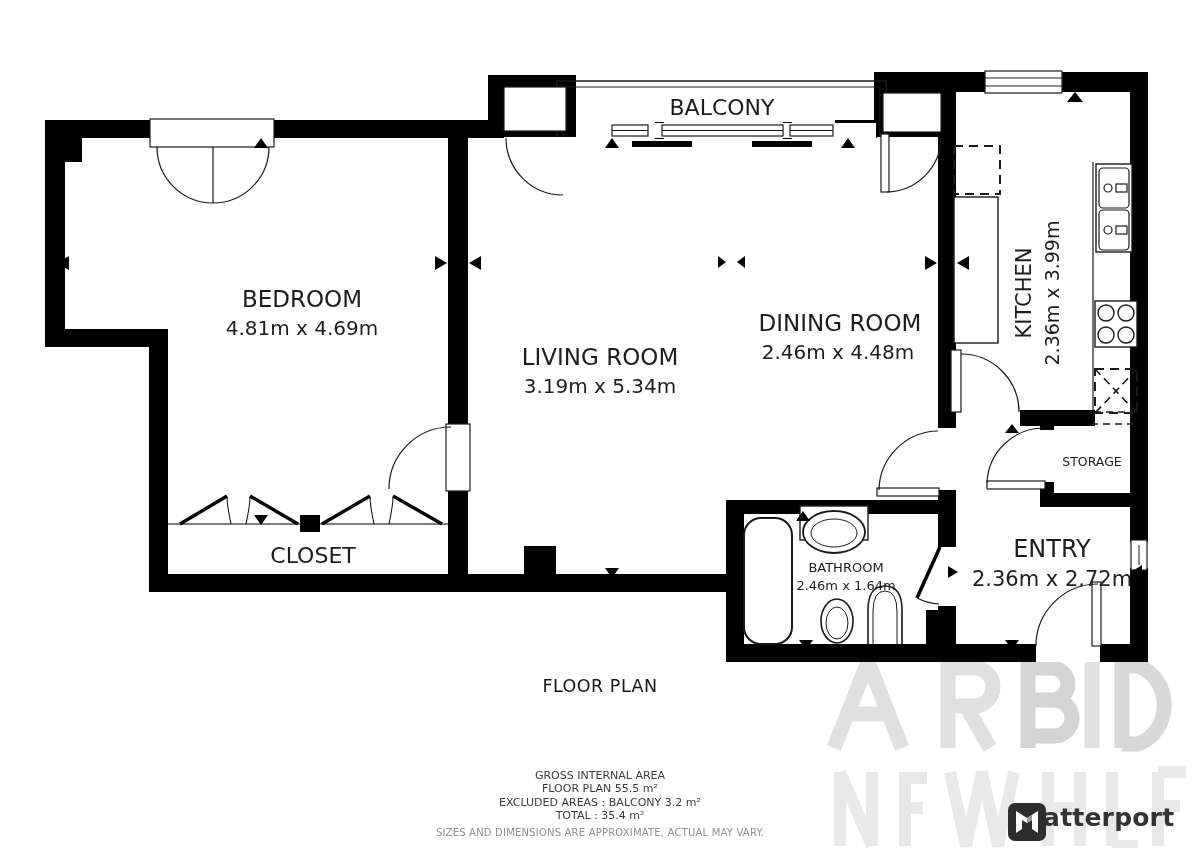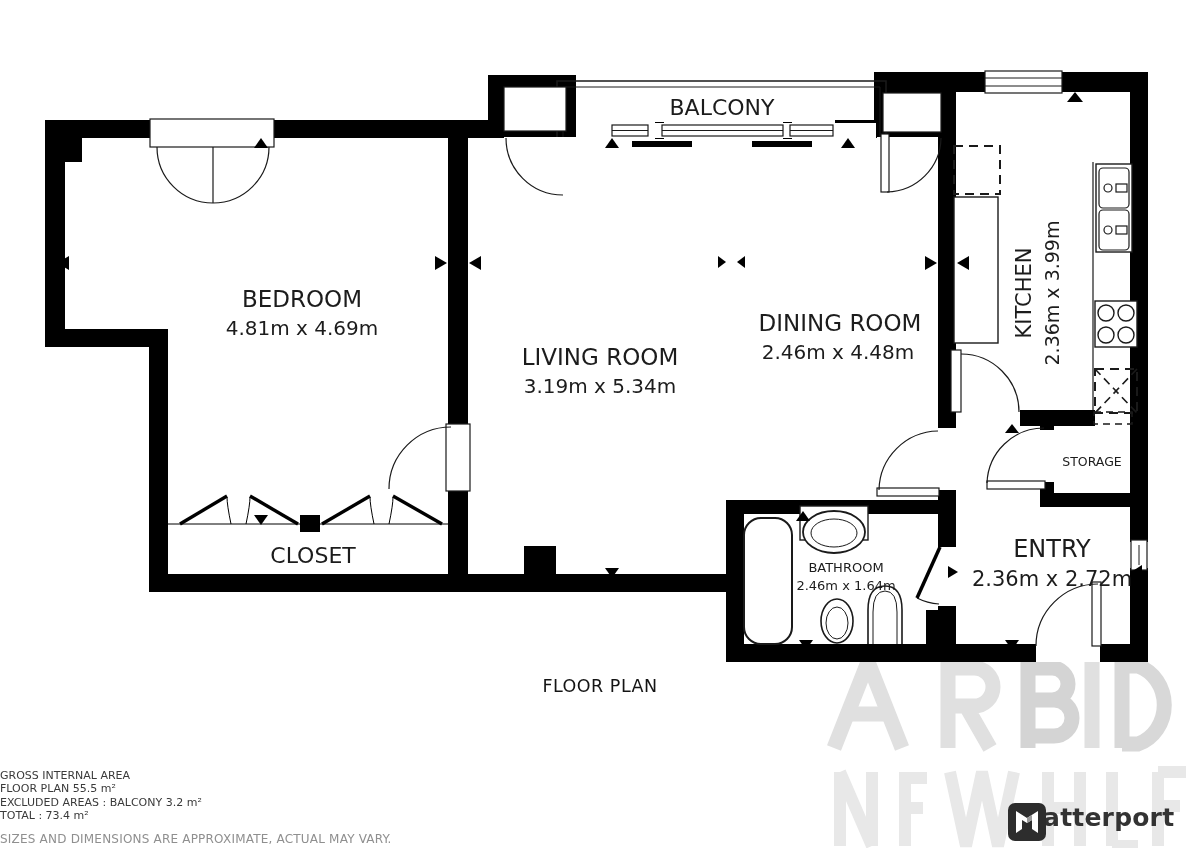--- a/index.html
+++ b/index.html
@@ -1,23 +1,23 @@
 <!DOCTYPE html>
 <html><head>
 <meta charset="utf-8">
 <style>
   html,body{margin:0;padding:0;background:#ffffff;}
   .stage{position:relative;width:1200px;height:848px;background:#ffffff;overflow:hidden;
          font-family:"DejaVu Sans", sans-serif;}
   svg{position:absolute;left:0;top:0;}
   .plan-title{position:absolute;top:676px;left:0;width:1200px;text-align:center;
               font-size:17.5px;letter-spacing:.5px;color:#141414;}
-  .summary{position:absolute;top:769px;left:0;width:1200px;
+  .summary{position:absolute;top:769px;left:0;width:1200px;text-align:center;
            font-size:11px;line-height:13.4px;color:#3a3a3a;}
-  .summary .disclaimer{margin-top:10px;font-size:12px;color:#8f8f8f;letter-spacing:.2px;}
+  .summary .disclaimer{margin-top:3px;font-size:10px;color:#8f8f8f;letter-spacing:.2px;}
   .logo{position:absolute;left:1008px;top:803px;display:flex;align-items:center;}
   .logo .wordmark{margin-left:10px;font-size:25px;font-weight:bold;color:#333333;letter-spacing:.2px;}
   text{font-family:"DejaVu Sans", sans-serif;fill:#1c1c1c;}
   .room-name{font-size:23px;}
   .room-dims{font-size:20px;}
   .small-name{font-size:13px;}
   .small-dims{font-size:13px;}
 </style>
 </head>
 <body>
@@ -224,21 +224,21 @@
     <text font-size="12.5" x="1092" y="466">STORAGE</text>
   </g>
 </svg>
 
 <div class="plan-title">FLOOR PLAN</div>
 
 <div class="summary">
   <div>GROSS INTERNAL AREA</div>
   <div>FLOOR PLAN 55.5 m²</div>
   <div>EXCLUDED AREAS :  BALCONY 3.2 m²</div>
-  <div>TOTAL :  73.4 m²</div>
+  <div>TOTAL :  35.4 m²</div>
   <div class="disclaimer">SIZES AND DIMENSIONS ARE APPROXIMATE, ACTUAL MAY VARY.</div>
 </div>
 
 <div class="logo">
   <svg width="38" height="38" viewBox="0 0 38 38">
     <rect x="0" y="0" width="38" height="38" rx="7" fill="#2d2d2d"></rect>
     <path d="M8,30 L8,8 L19,15 L30,8 L30,30 L24,26 L24,17 L19,20 L14,17 L14,26 Z" fill="#ffffff"></path>
     <path d="M19,15 L24,12 L24,17 L19,20 Z" fill="#9a9a9a"></path>
   </svg>
   <span class="wordmark">Matterport</span>

